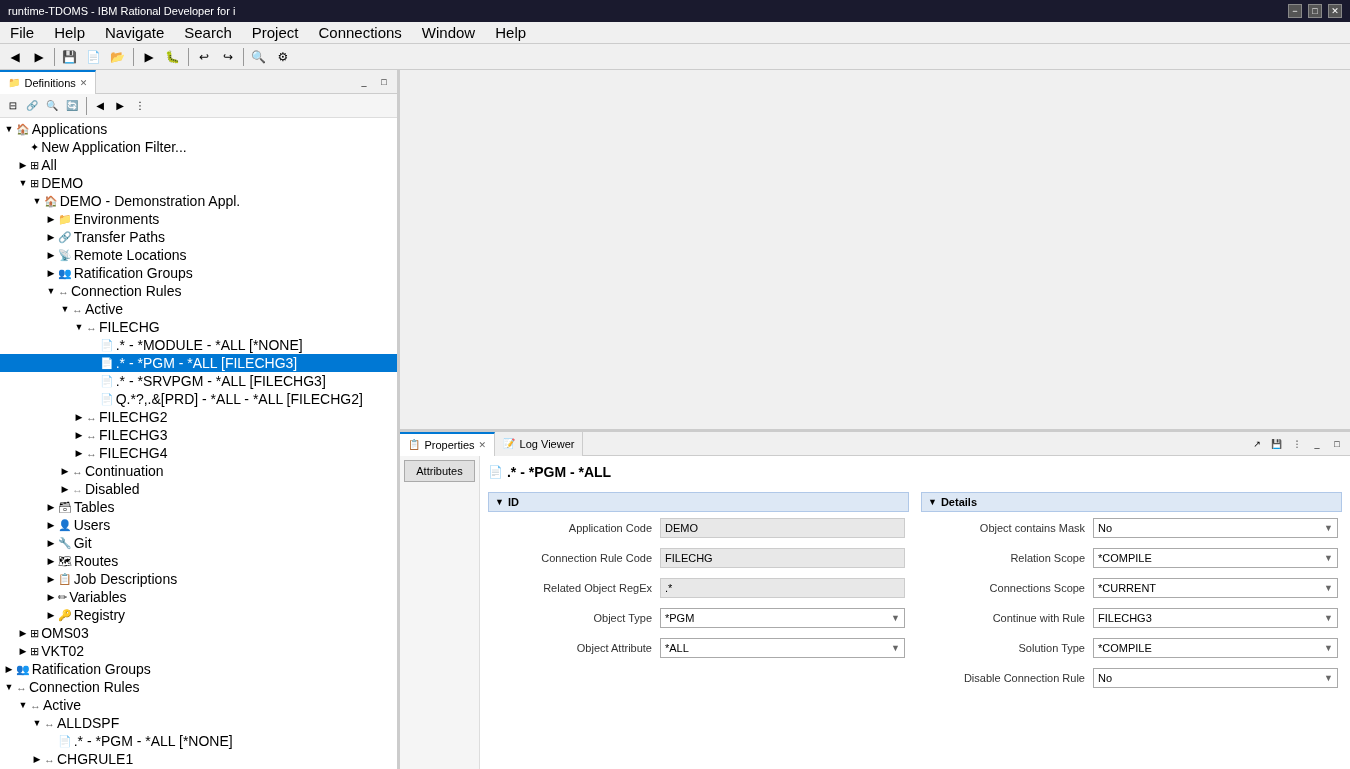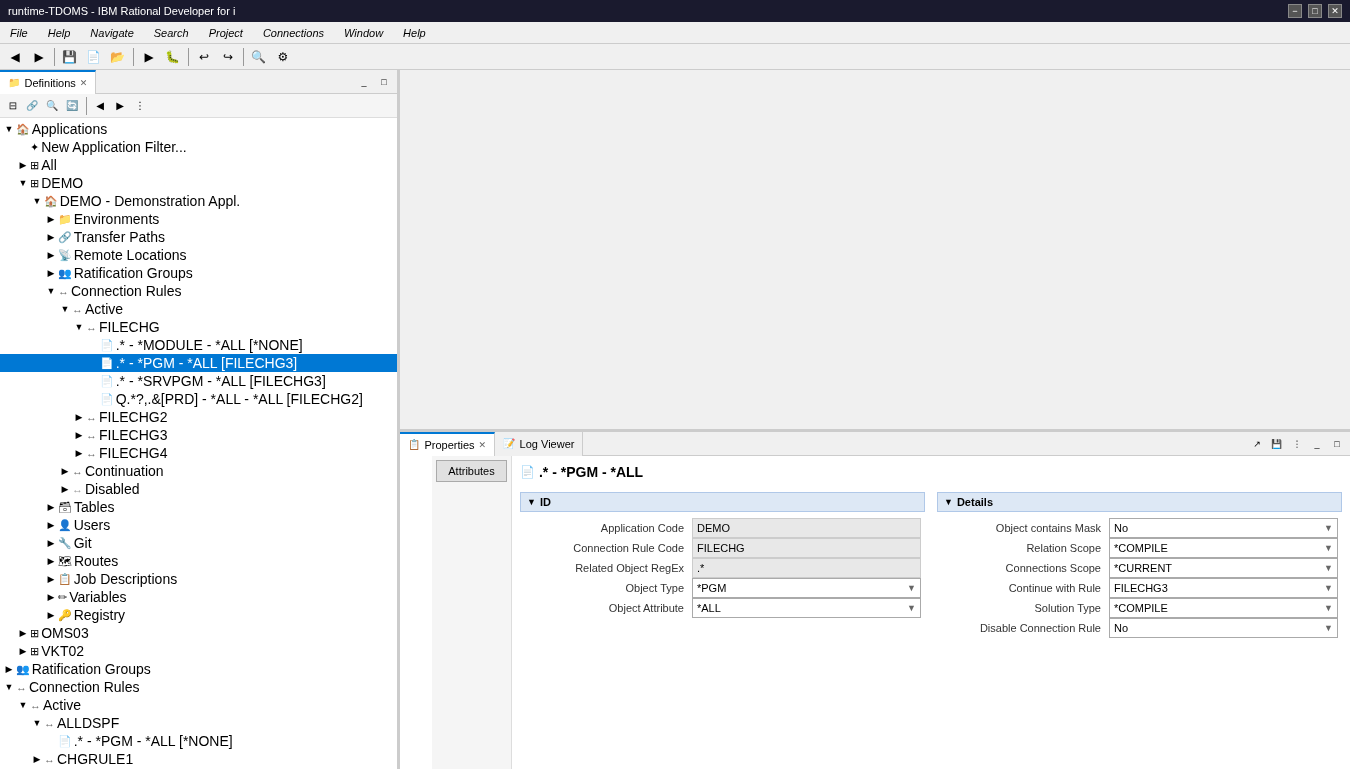--- a/index.html
+++ b/index.html
@@ -22,21 +22,21 @@
     
     .menu-bar {
       background: #f0f0f0;
       height: 22px;
       display: flex;
       align-items: center;
       padding: 0 4px;
       border-bottom: 1px solid #ccc;
       gap: 8px;
     }
-    .menu-item { padding: 2px 6px; cursor: pointer; font-size: 11px; font-style: italic; }
+    .menu-item { padding: 2px 6px; cursor: pointer; font-size: 15px; }
 
     
     .toolbar {
       background: #f0f0f0;
       height: 26px;
       display: flex;
       align-items: center;
       padding: 0 4px;
       border-bottom: 1px solid #ccc;
       gap: 2px;
@@ -176,21 +176,20 @@
       flex: 1;
       overflow: hidden;
     }
 
     
     .attributes-sidebar {
       width: 80px;
       border-right: 1px solid #ddd;
       background: #f5f5f5;
       padding: 4px;
-      margin-left: 32px;
     }
     .attributes-btn {
       background: #e0e0e0;
       border: 1px solid #aaa;
       padding: 4px 6px;
       font-size: 11px;
       cursor: pointer;
       text-align: center;
       width: 100%;
     }
@@ -226,21 +225,21 @@
       align-items: center;
       gap: 4px;
       margin-bottom: 6px;
       cursor: pointer;
     }
     .prop-section-arrow { font-size: 9px; }
 
     .prop-grid {
       display: grid;
       grid-template-columns: 160px 1fr;
-      gap: 0 8px;
+      gap: 10px 8px;
       align-items: center;
       padding: 0 4px;
     }
     .prop-label {
       text-align: right;
       color: #333;
       font-size: 11px;
       padding: 2px 0;
     }
     .prop-value {

